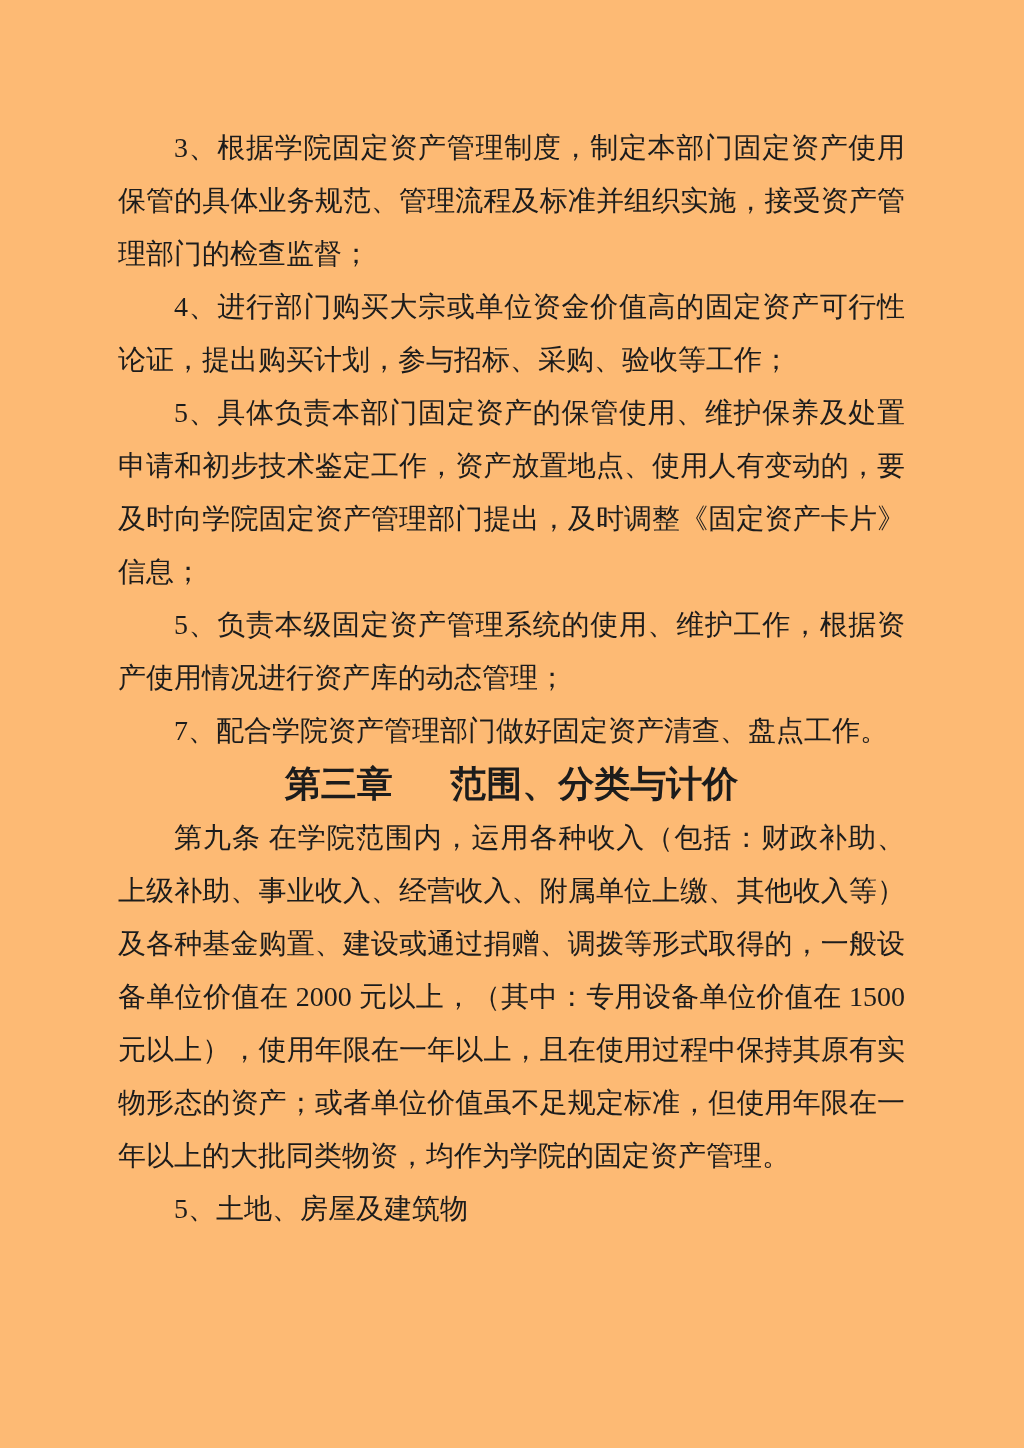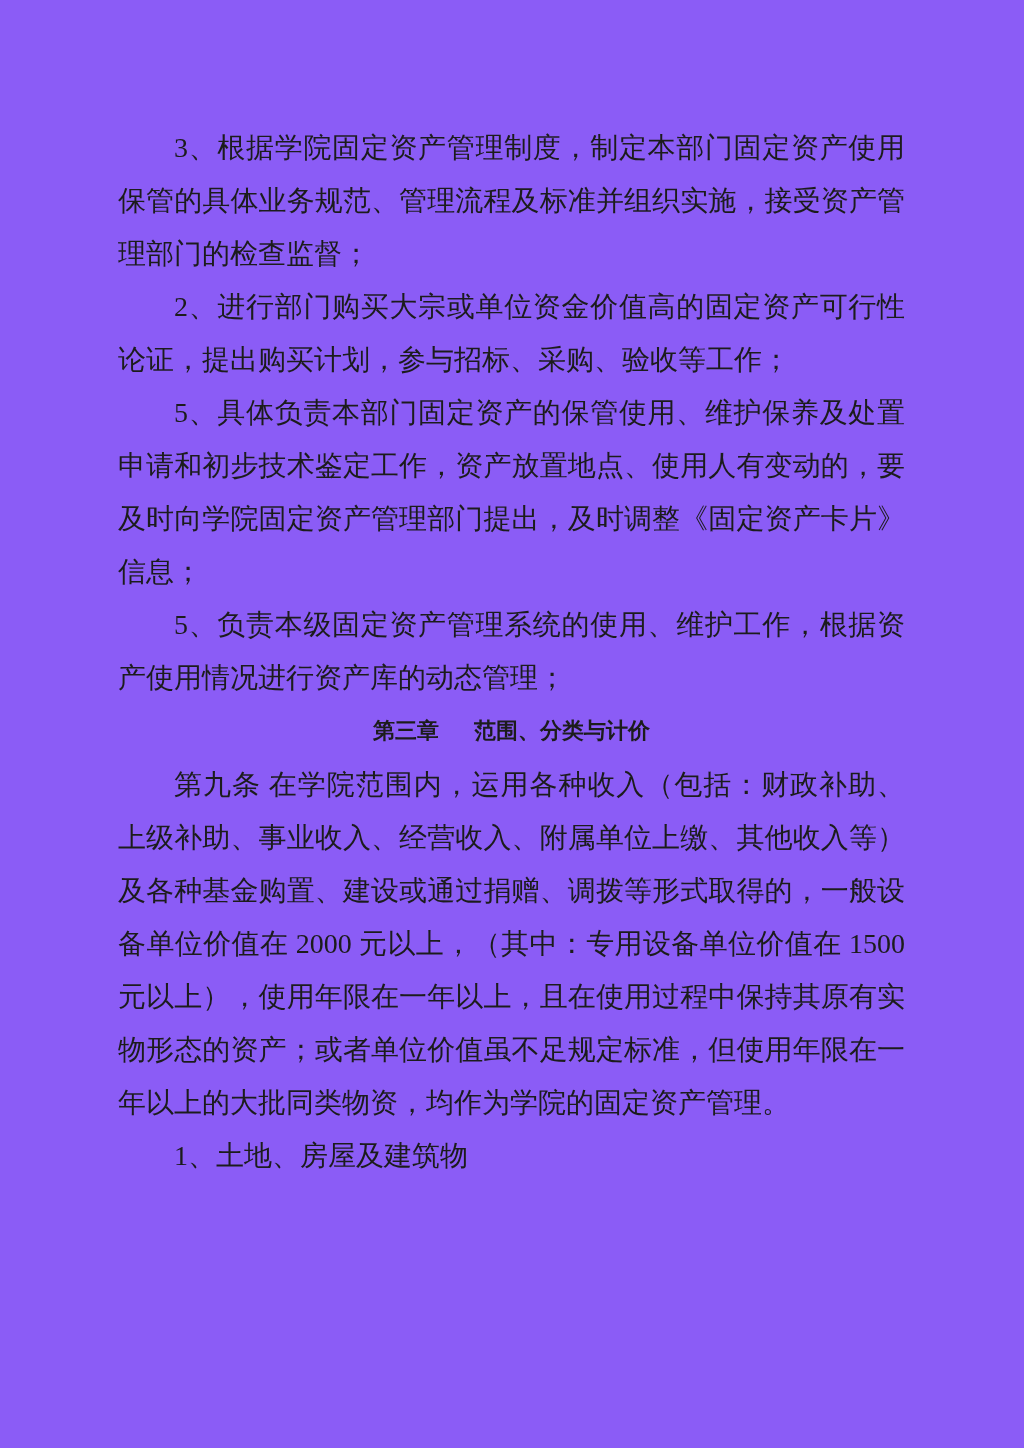--- a/index.html
+++ b/index.html
@@ -2,58 +2,59 @@
 <html><head>
 <meta charset="utf-8">
 <style>
   * { margin: 0; padding: 0; box-sizing: border-box; }
   html, body { background: #ffffff; }
   .page {
     position: relative;
     width: 1024px;
     height: 1448px;
     margin: 0 auto;
-    background: #8b5cf6;
+    background: #fdba74;
     padding: 121px 119px 40px 118px;
     font-family: "Liberation Serif", "DejaVu Serif", serif;
     font-size: 28px;
     line-height: 53px;
     color: #1c1c1c;
     overflow: hidden;
   }
   .para {
     text-indent: 2em;
     text-align: justify;
     text-justify: inter-character;
     word-break: break-all;
   }
   .chapter {
     text-align: center;
     font-weight: bold;
-    font-size: 22px;
+    font-size: 36px;
     line-height: 54px;
   }
   .chapter .chapter-num { margin-right: 1.6em; }
 </style>
 </head>
 <body>
 
 <div class="page">
 
   <p class="para">3、根据学院固定资产管理制度，制定本部门固定资产使用保管的具体业务规范、管理流程及标准并组织实施，接受资产管理部门的检查监督；</p>
 
-  <p class="para">2、进行部门购买大宗或单位资金价值高的固定资产可行性论证，提出购买计划，参与招标、采购、验收等工作；</p>
+  <p class="para">4、进行部门购买大宗或单位资金价值高的固定资产可行性论证，提出购买计划，参与招标、采购、验收等工作；</p>
 
   <p class="para">5、具体负责本部门固定资产的保管使用、维护保养及处置申请和初步技术鉴定工作，资产放置地点、使用人有变动的，要及时向学院固定资产管理部门提出，及时调整《固定资产卡片》信息；</p>
 
   <p class="para">5、负责本级固定资产管理系统的使用、维护工作，根据资产使用情况进行资产库的动态管理；</p>
 
+  <p class="para">7、配合学院资产管理部门做好固定资产清查、盘点工作。</p>
 
   <h2 class="chapter">
     <span class="chapter-num">第三章</span><span>范围、分类与计价</span>
   </h2>
 
   <p class="para">第九条 在学院范围内，运用各种收入（包括：财政补助、上级补助、事业收入、经营收入、附属单位上缴、其他收入等）及各种基金购置、建设或通过捐赠、调拨等形式取得的，一般设备单位价值在 2000 元以上，（其中：专用设备单位价值在 1500 元以上），使用年限在一年以上，且在使用过程中保持其原有实物形态的资产；或者单位价值虽不足规定标准，但使用年限在一年以上的大批同类物资，均作为学院的固定资产管理。</p>
 
 
-  <p class="para">1、土地、房屋及建筑物</p>
+  <p class="para">5、土地、房屋及建筑物</p>
 
 </div>
 
 </body></html>

